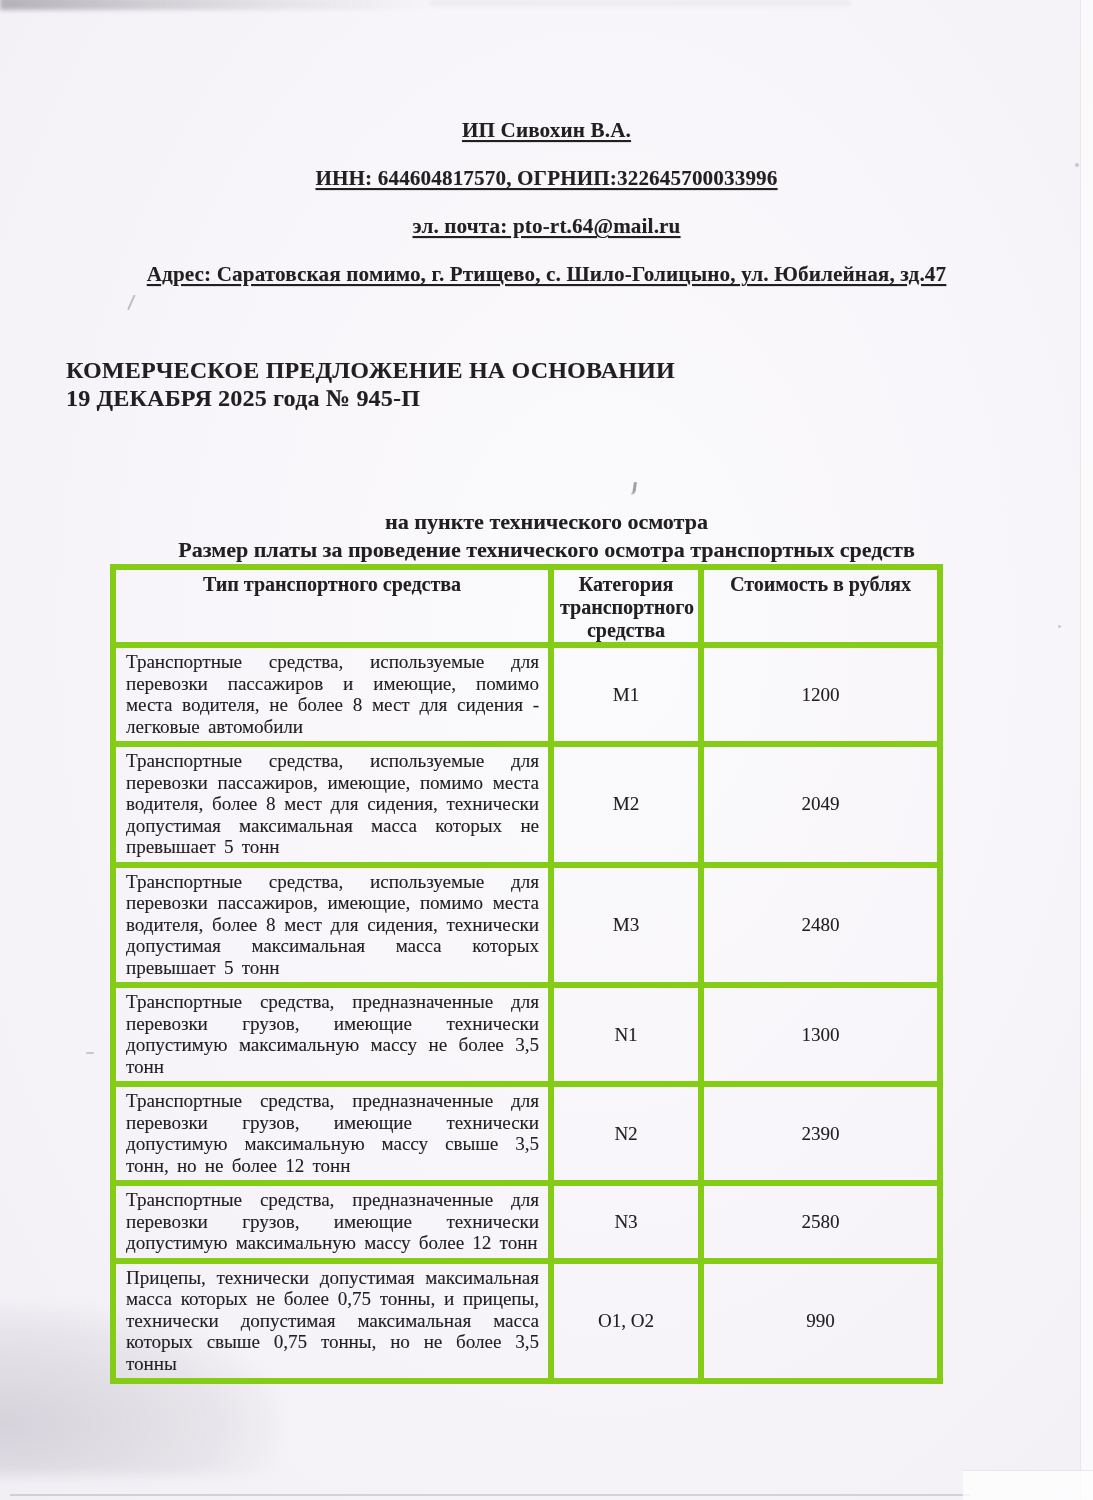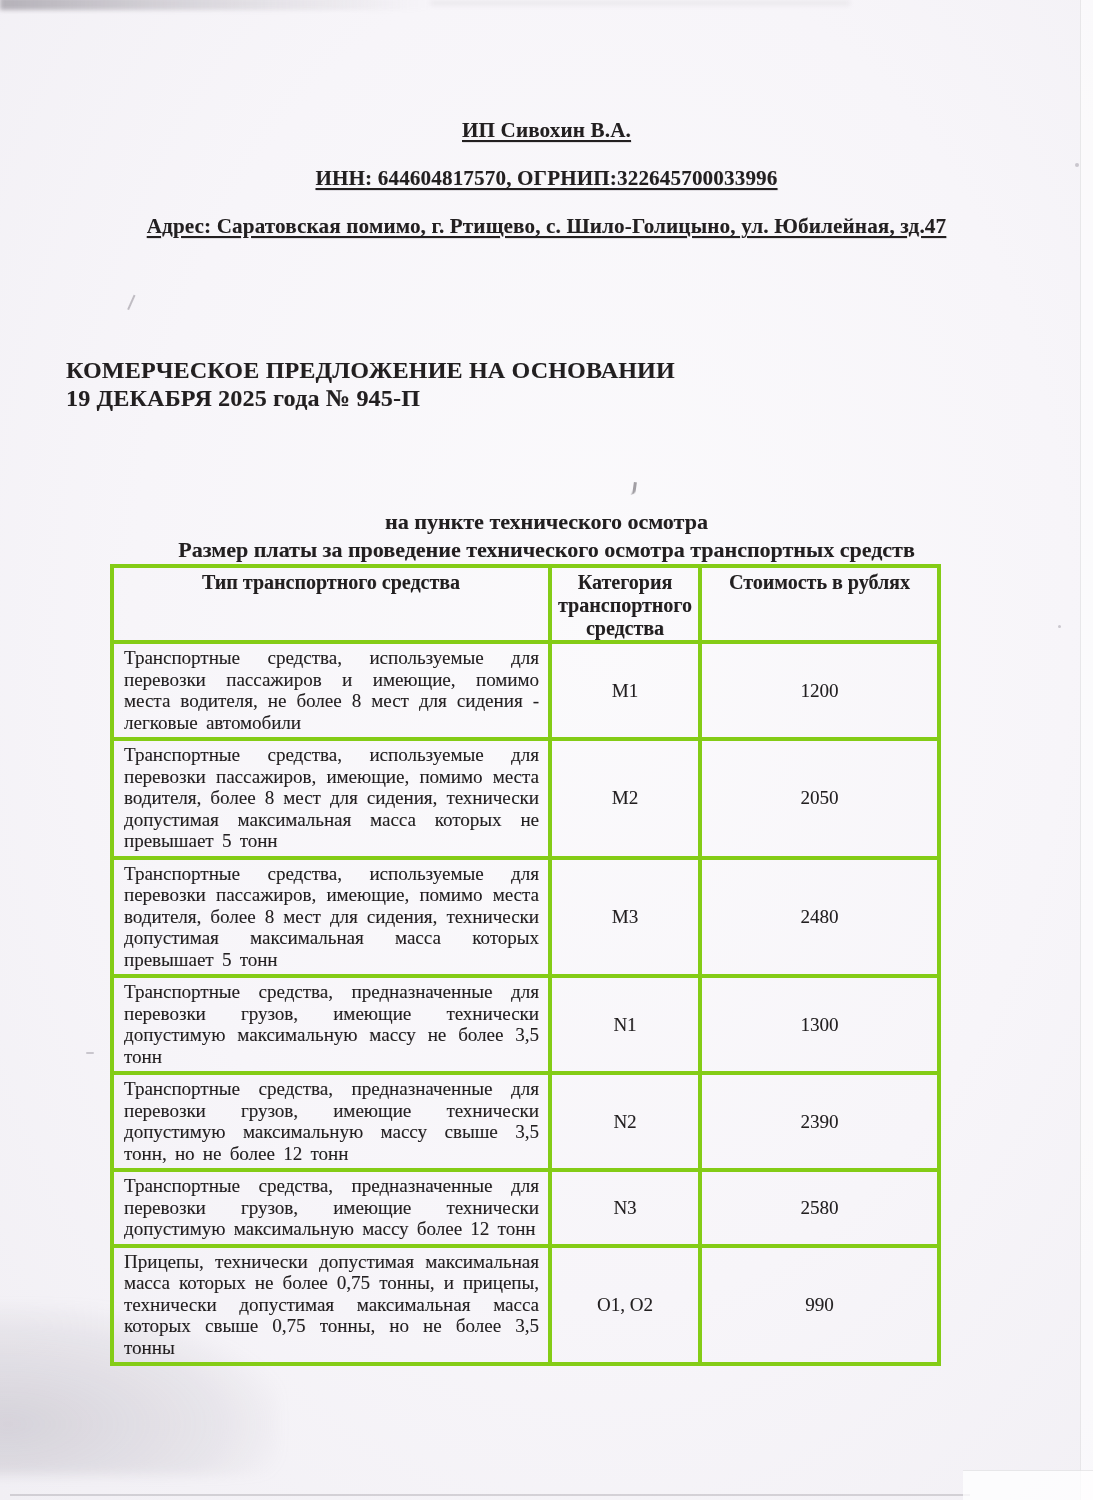--- a/index.html
+++ b/index.html
@@ -71,21 +71,21 @@
 
   .subtitle-block{ position:absolute; top:508px; left:66px; width:961px; text-align:center; }
   .subtitle-line{ font-size:22px; font-weight:bold; line-height:28px; }
 
   
   table.fees{
     position:absolute; top:564px; left:110px; width:827px;
     border-collapse:collapse; table-layout:fixed;
     border:3px solid #3d3b41;
   }
-  table.fees th, table.fees td{ border:4px solid #84cc16; }
+  table.fees th, table.fees td{ border:6px solid #84cc16; }
   table.fees thead tr{ height:62px; }
   th.col-head{
     font-size:20px; font-weight:bold; text-align:center;
     vertical-align:top; line-height:23px; padding:3px 6px 0 6px;
   }
   td.cell-type{
     font-size:19px; line-height:21.5px; text-align:justify;
     vertical-align:top; padding:3px 9px 4px 10px; word-spacing:3.5px;
   }
   td.cell-cat, td.cell-price{
@@ -110,20 +110,21 @@
 <div class="edge-right"></div>
 <div class="edge-bottom-line"></div>
 <div class="corner-bottom-right"></div>
 <div class="speck s1"></div>
 <div class="speck s2"></div>
 <div class="speck s3"></div>
 
 <div class="header-block ink">
   <div class="header-line"><span>ИП Сивохин В.А.</span></div>
   <div class="header-line"><span>ИНН: 644604817570, ОГРНИП:322645700033996</span></div>
+  <div class="header-line"><span>эл. почта: pto-rt.64@mail.ru</span></div>
   <div class="header-line"><span>Адрес: Саратовская помимо, г. Ртищево, с. Шило-Голицыно, ул. Юбилейная, зд.47</span></div>
 </div>
 
 <div class="title-block ink">
   <div class="title-line">КОМЕРЧЕСКОЕ ПРЕДЛОЖЕНИЕ НА ОСНОВАНИИ</div>
   <div class="title-line">19 ДЕКАБРЯ 2025 года № 945-П</div>
 </div>
 
 <div class="subtitle-block ink">
   <div class="subtitle-line">на пункте технического осмотра</div>
@@ -145,21 +146,21 @@
   </thead>
   <tbody>
     <tr>
       <td class="cell-type">Транспортные средства, используемые для перевозки пассажиров и имеющие, помимо места водителя, не более 8 мест для сидения - легковые автомобили</td>
       <td class="cell-cat">M1</td>
       <td class="cell-price">1200</td>
     </tr>
     <tr>
       <td class="cell-type">Транспортные средства, используемые для перевозки пассажиров, имеющие, помимо места водителя, более 8 мест для сидения, технически допустимая максимальная масса которых не превышает 5 тонн</td>
       <td class="cell-cat">M2</td>
-      <td class="cell-price">2050</td>
+      <td class="cell-price">2049</td>
     </tr>
     <tr>
       <td class="cell-type">Транспортные средства, используемые для перевозки пассажиров, имеющие, помимо места водителя, более 8 мест для сидения, технически допустимая максимальная масса которых превышает 5 тонн</td>
       <td class="cell-cat">M3</td>
       <td class="cell-price">2480</td>
     </tr>
     <tr>
       <td class="cell-type">Транспортные средства, предназначенные для перевозки грузов, имеющие технически допустимую максимальную массу не более 3,5 тонн</td>
       <td class="cell-cat">N1</td>
       <td class="cell-price">1300</td>

